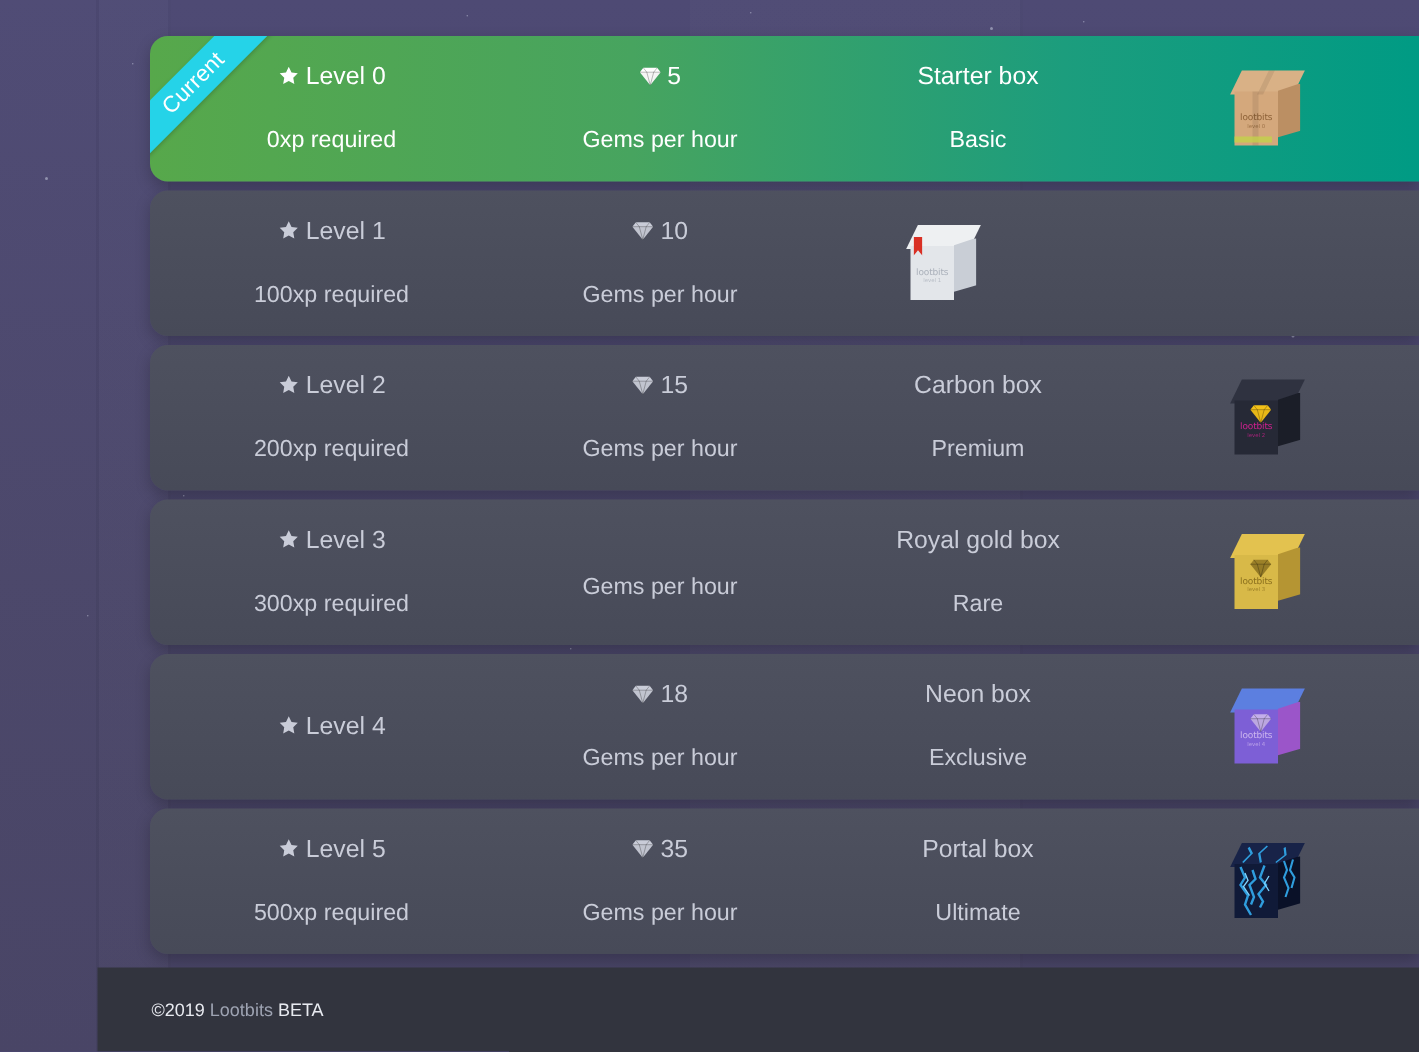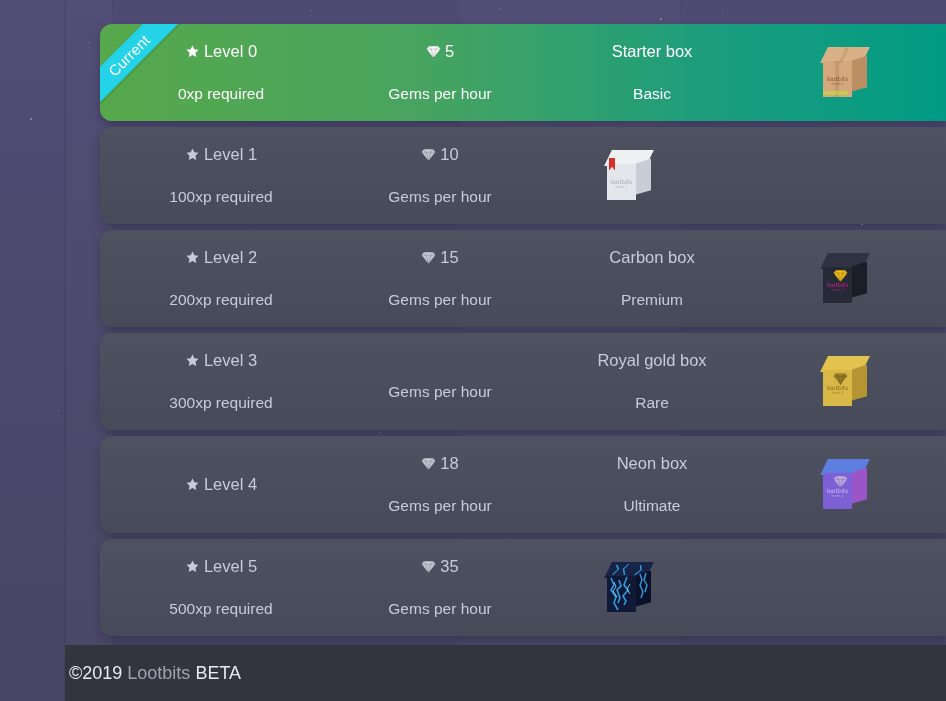--- a/index.html
+++ b/index.html
@@ -184,22 +184,22 @@
     position: absolute;
     left: 65px;
     top: 645px;
     width: 881px;
     height: 56px;
     background: #32343e;
     display: flex;
     align-items: center;
   }
   .footer-text {
-    margin-left: 4px;
-    font-size: 18px;
+    margin-left: 36px;
+    font-size: 12px;
     color: #e8eaf0;
     white-space: nowrap;
   }
   .footer-text .dim { color: #9ea3b2; }
 </style>
 </head>
 <body>
 
 <div class="bg-layer"></div>
 
@@ -363,21 +363,21 @@
       <div class="col col-gems">
         <div class="line1"><span class="glyph"><svg width="15" height="14" viewBox="0 0 26 22">
               <path fill="currentColor" d="M5 1h16l4 5-12 15L1 6z"></path>
               <path fill="rgba(0,0,0,0.22)" d="M13 21L1 6h24z" opacity=".18"></path>
               <path fill="none" stroke="rgba(0,0,0,0.30)" stroke-width="1" d="M1 6h24M9 6l4 15M17 6l-4 15M5 1l4 5M21 1l-4 5"></path>
             </svg></span><span>18</span></div>
         <div class="line2">Gems per hour</div>
       </div>
       <div class="col col-box">
         <div class="line1">Neon box</div>
-        <div class="line2">Ultimate</div>
+        <div class="line2">Exclusive</div>
       </div>
       <div class="col-art">
         <div class="box3d">
           <div class="face top" style="background:#5c7fe0"></div>
           <div class="face front" style="background:#7d5fd6"></div>
           <div class="face side" style="background:#9b55c9"></div>
           <div class="gem-top" style="color:#c3aeea"><svg width="15" height="14" viewBox="0 0 26 22">
               <path fill="currentColor" d="M5 1h16l4 5-12 15L1 6z"></path>
               <path fill="rgba(0,0,0,0.22)" d="M13 21L1 6h24z" opacity=".18"></path>
               <path fill="none" stroke="rgba(0,0,0,0.30)" stroke-width="1" d="M1 6h24M9 6l4 15M17 6l-4 15M5 1l4 5M21 1l-4 5"></path>
@@ -394,20 +394,24 @@
             </svg></span><span>Level 5</span></div>
         <div class="line2">500xp required</div>
       </div>
       <div class="col col-gems">
         <div class="line1"><span class="glyph"><svg width="15" height="14" viewBox="0 0 26 22">
               <path fill="currentColor" d="M5 1h16l4 5-12 15L1 6z"></path>
               <path fill="rgba(0,0,0,0.22)" d="M13 21L1 6h24z" opacity=".18"></path>
               <path fill="none" stroke="rgba(0,0,0,0.30)" stroke-width="1" d="M1 6h24M9 6l4 15M17 6l-4 15M5 1l4 5M21 1l-4 5"></path>
             </svg></span><span>35</span></div>
         <div class="line2">Gems per hour</div>
+      </div>
+      <div class="col col-box">
+        <div class="line1">Portal box</div>
+        <div class="line2">Ultimate</div>
       </div>
       <div class="col-art">
         <div class="box3d">
           <div class="face top" style="background:#182348"></div>
           <div class="face front" style="background:#101a38"></div>
           <div class="face side" style="background:#0a1128"></div>
           <svg style="position:absolute;left:2px;top:14px;width:29px;height:36px;z-index:3" viewBox="0 0 29 36">
             <path fill="none" stroke="#2f9ddd" stroke-width="1.6" d="M4 2 l3 7 -3 5 5 7 -2 6 4 7M20 1 l-3 8 4 5 -5 6 3 5 -2 4M12 4 l2 6 -4 4 3 8 -2 5"></path>
             <path fill="none" stroke="#7fd4ff" stroke-width=".9" d="M7 6 l2 5 -3 4 4 6M23 8 l-3 5 3 5"></path>
           </svg>

